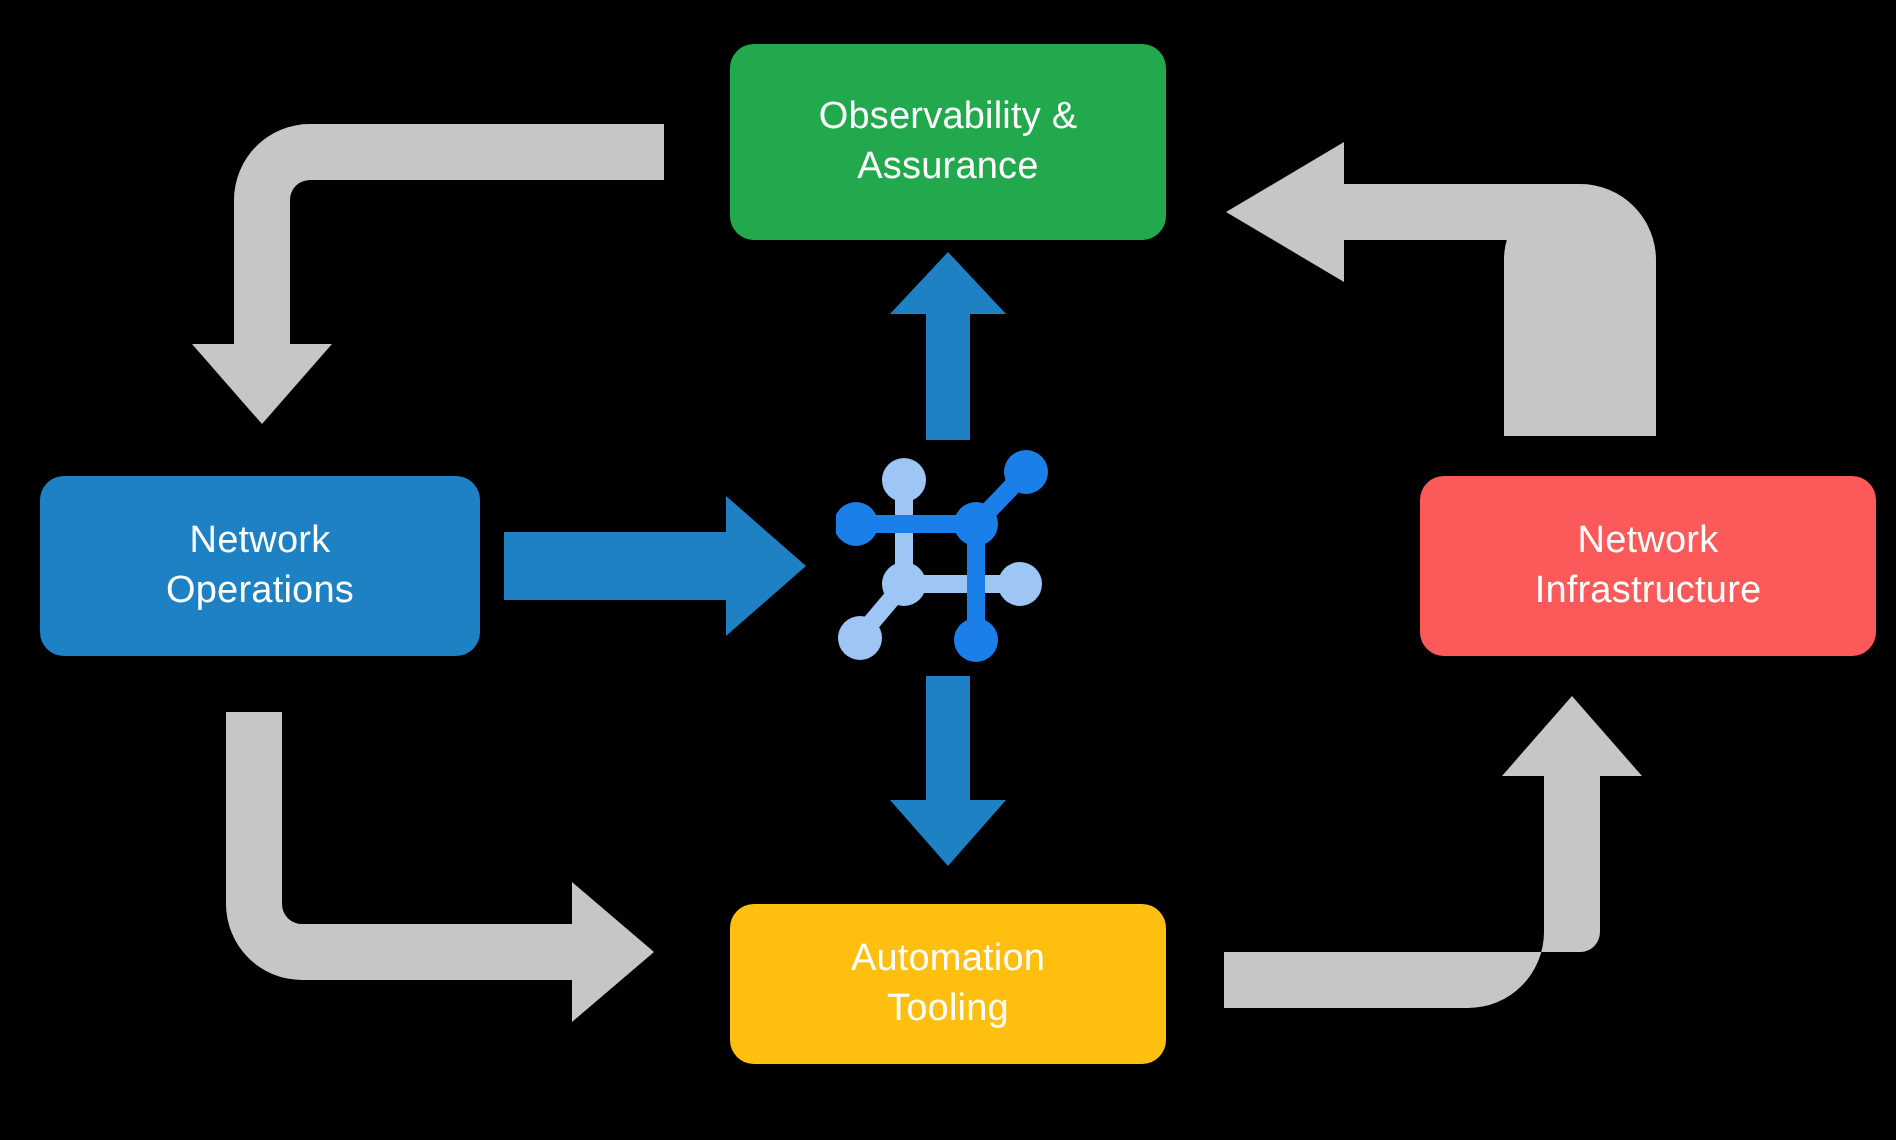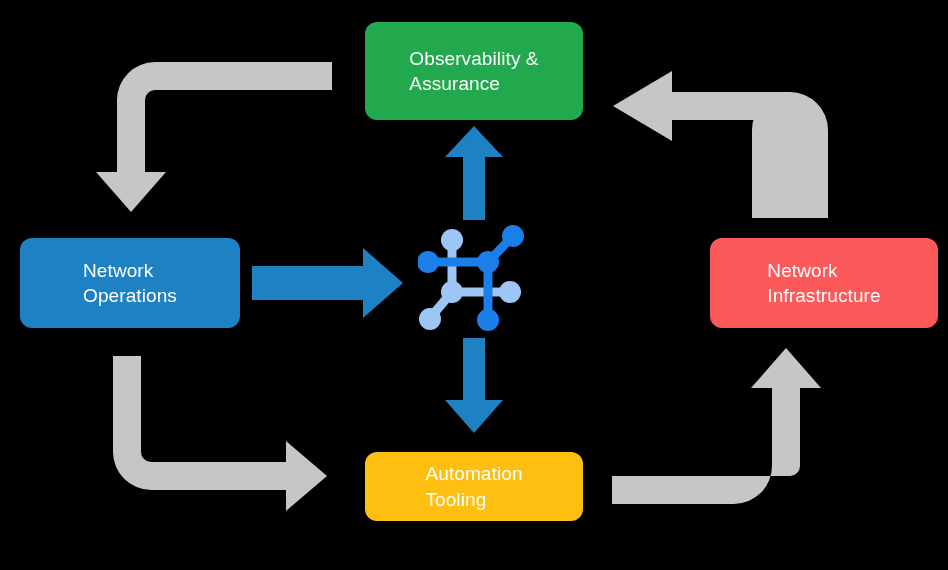--- a/index.html
+++ b/index.html
@@ -2,29 +2,29 @@
 <html><head>
 <meta charset="utf-8">
 <style>
   html,body{margin:0;padding:0;background:#000;}
   body{width:948px;height:570px;overflow:hidden;
        font-family:"Liberation Sans","DejaVu Sans",sans-serif;}
   #stage{position:relative;width:948px;height:570px;background:#000;}
   #stage svg.layer{position:absolute;left:0;top:0;width:948px;height:570px;}
 
   .node-box{position:absolute;border-radius:12px;display:flex;
-            align-items:center;justify-content:center;
+            align-items:center;justify-content:center;text-align:center;
             color:#ffffff;font-size:19px;line-height:1.32;font-weight:400;
             letter-spacing:.1px;z-index:5;padding:0 10px;box-sizing:border-box;}
   .node-box span{display:block;white-space:pre-line;}
 
   #box-observability{left:365px;top:22px;width:218px;height:98px;}
   #box-operations   {left:20px; top:238px;width:220px;height:90px;}
   #box-infrastructure{left:710px;top:238px;width:228px;height:90px;}
-  #box-automation   {left:365px;top:452px;width:218px;height:69px;}
+  #box-automation   {left:365px;top:452px;width:218px;height:80px;}
 
   #center-icon{position:absolute;left:418px;top:220px;width:114px;height:116px;z-index:6;}
   #center-icon svg{width:100%;height:100%;display:block;}
 </style>
 </head>
 <body>
 
 <div id="stage" style="background: rgb(0, 0, 0);">
 
   <svg class="layer" viewBox="0 0 948 570" preserveAspectRatio="none">

